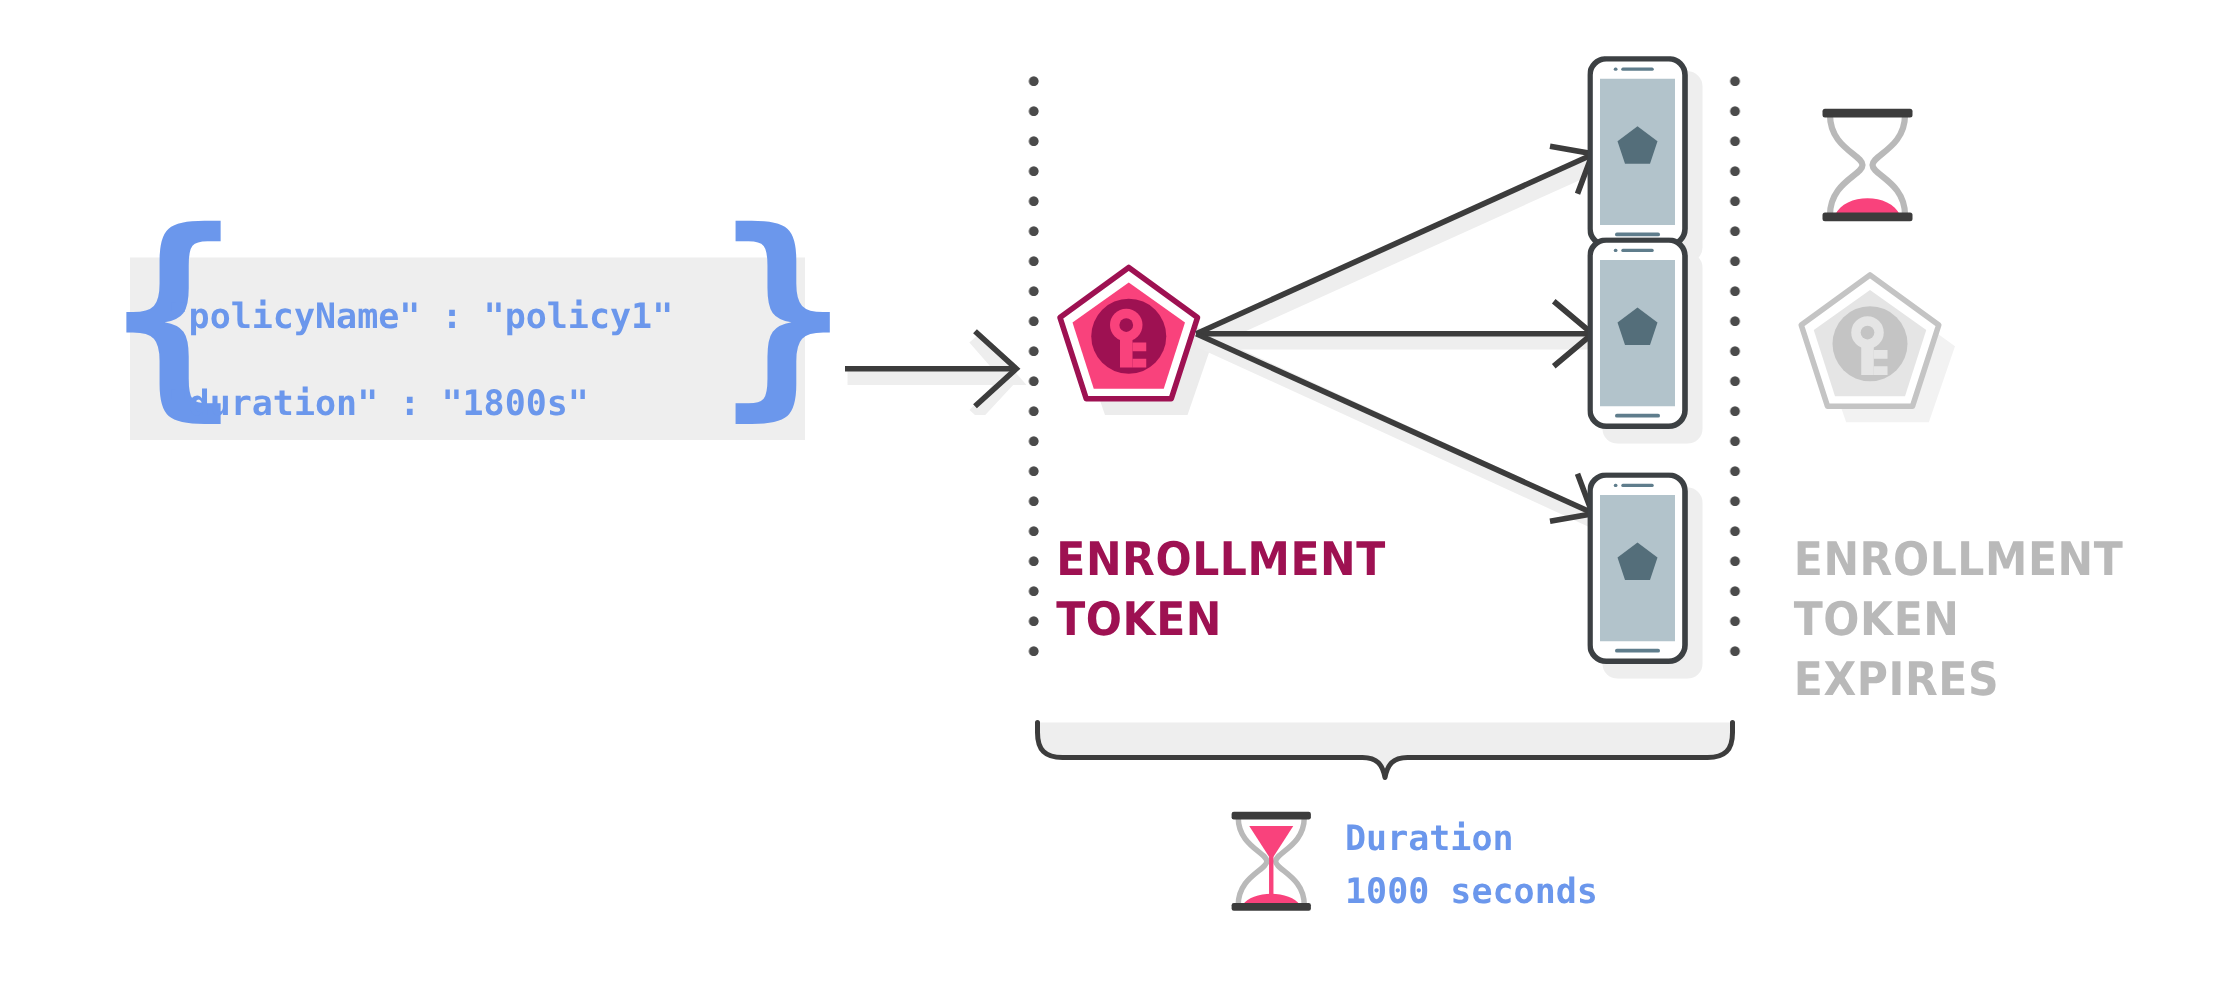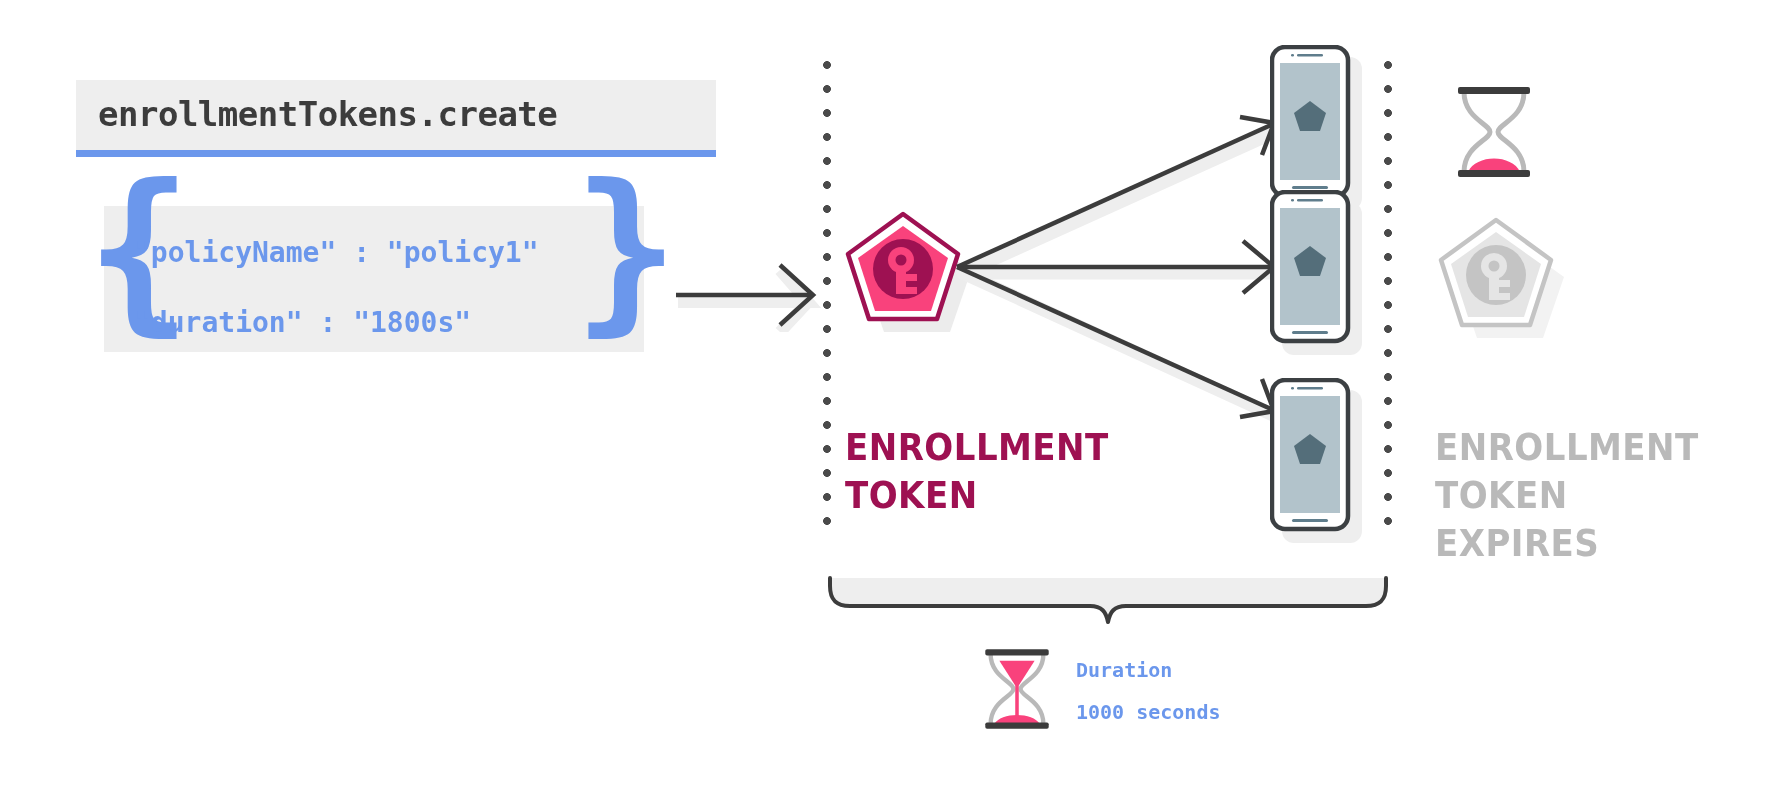--- a/index.html
+++ b/index.html
@@ -174,37 +174,31 @@
     left: 980px;
     top: 643px;
     display: flex;
     align-items: center;
     gap: 22px;
   }
   #duration-text { }
   .duration-line {
     font-family: "DejaVu Sans Mono", "Liberation Mono", monospace;
     font-weight: bold;
-    font-size: 20px;
+    font-size: 28px;
     line-height: 42px;
     color: #6b97ec;
     white-space: pre;
   }
 </style>
 </head>
 <body>
 
 <div id="stage">
 
-  <div id="api-title-block">
-    <div id="api-title-bar">
-      <div id="api-title-text">enrollmentTokens.create</div>
-    </div>
-    <div id="api-title-underline"></div>
-  </div>
 
   <div id="json-block">
     <div id="json-shadow"></div>
     <div class="json-brace" id="json-brace-left">{</div>
     <div class="json-brace" id="json-brace-right">}</div>
     <div id="json-lines">
       <div class="json-line">"policyName" : "policy1"</div>
       <div class="json-line">"duration" : "1800s"</div>
     </div>
   </div>

